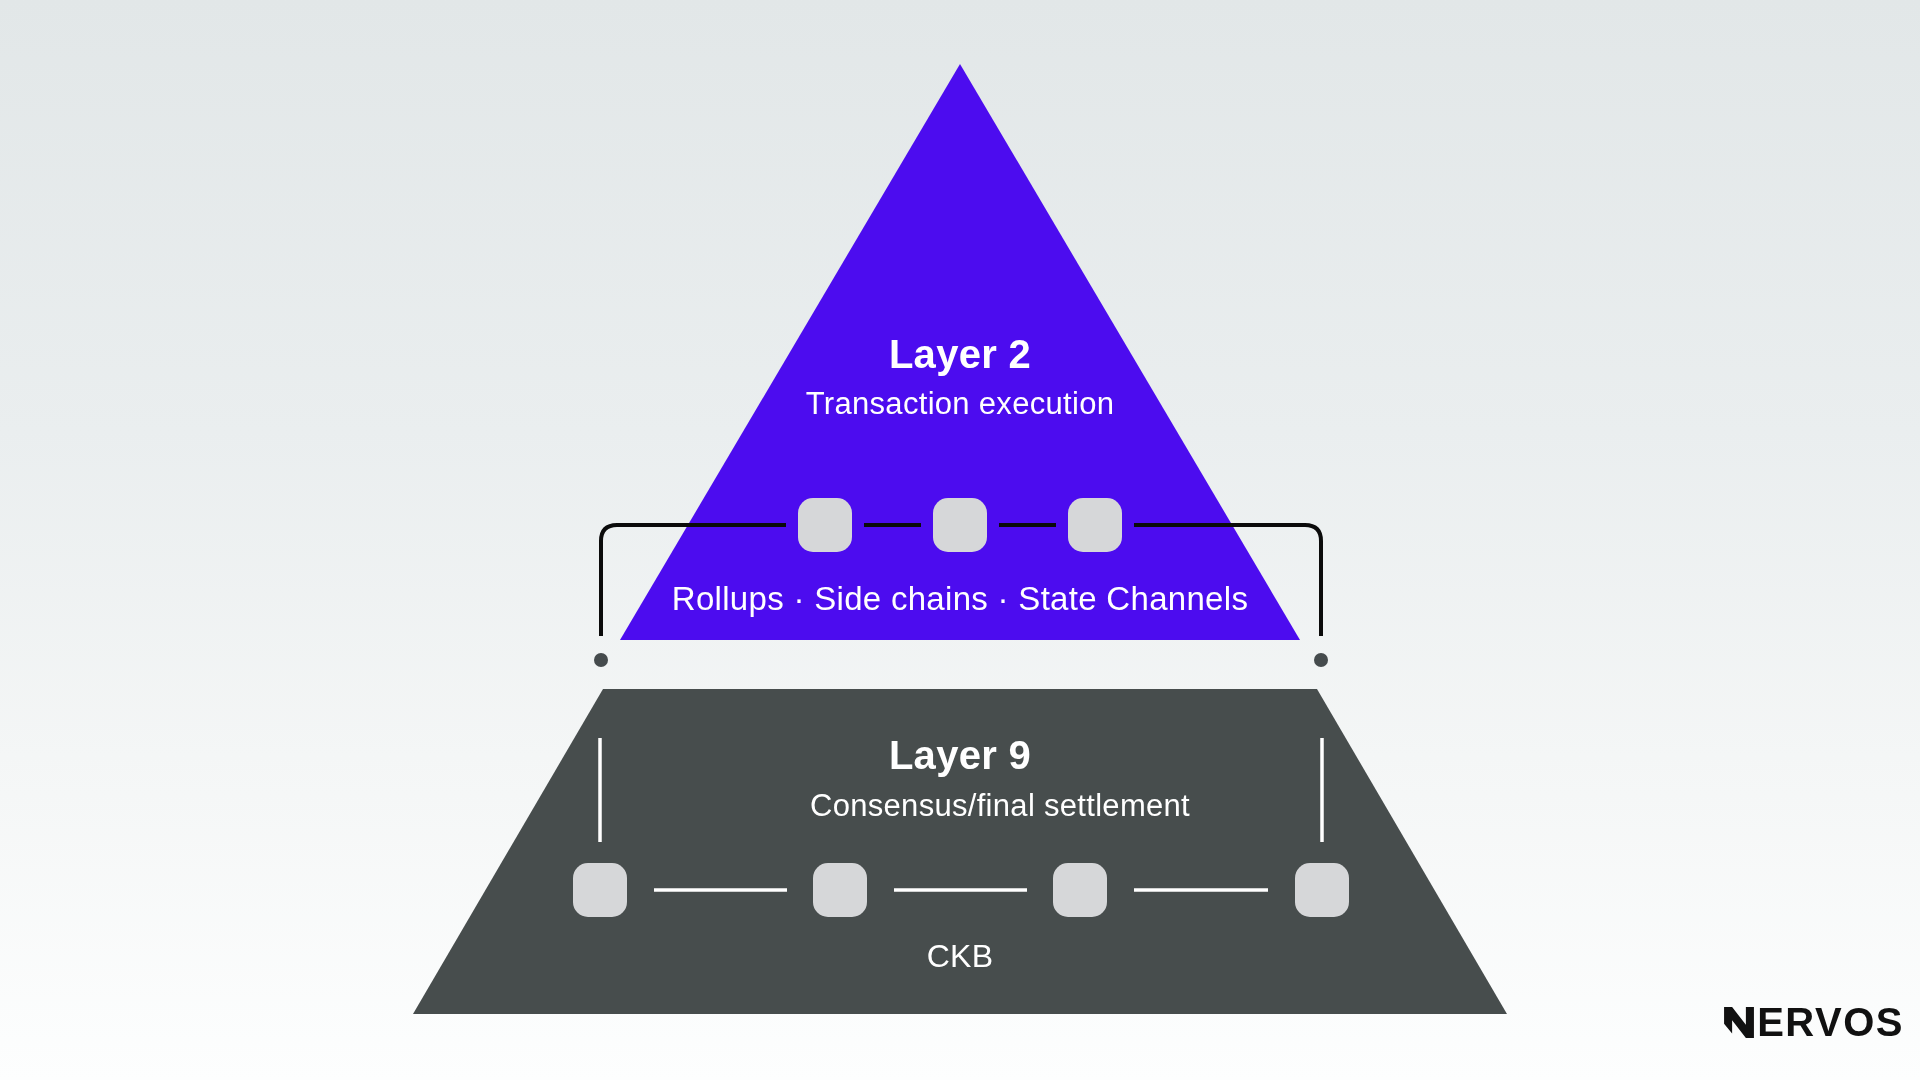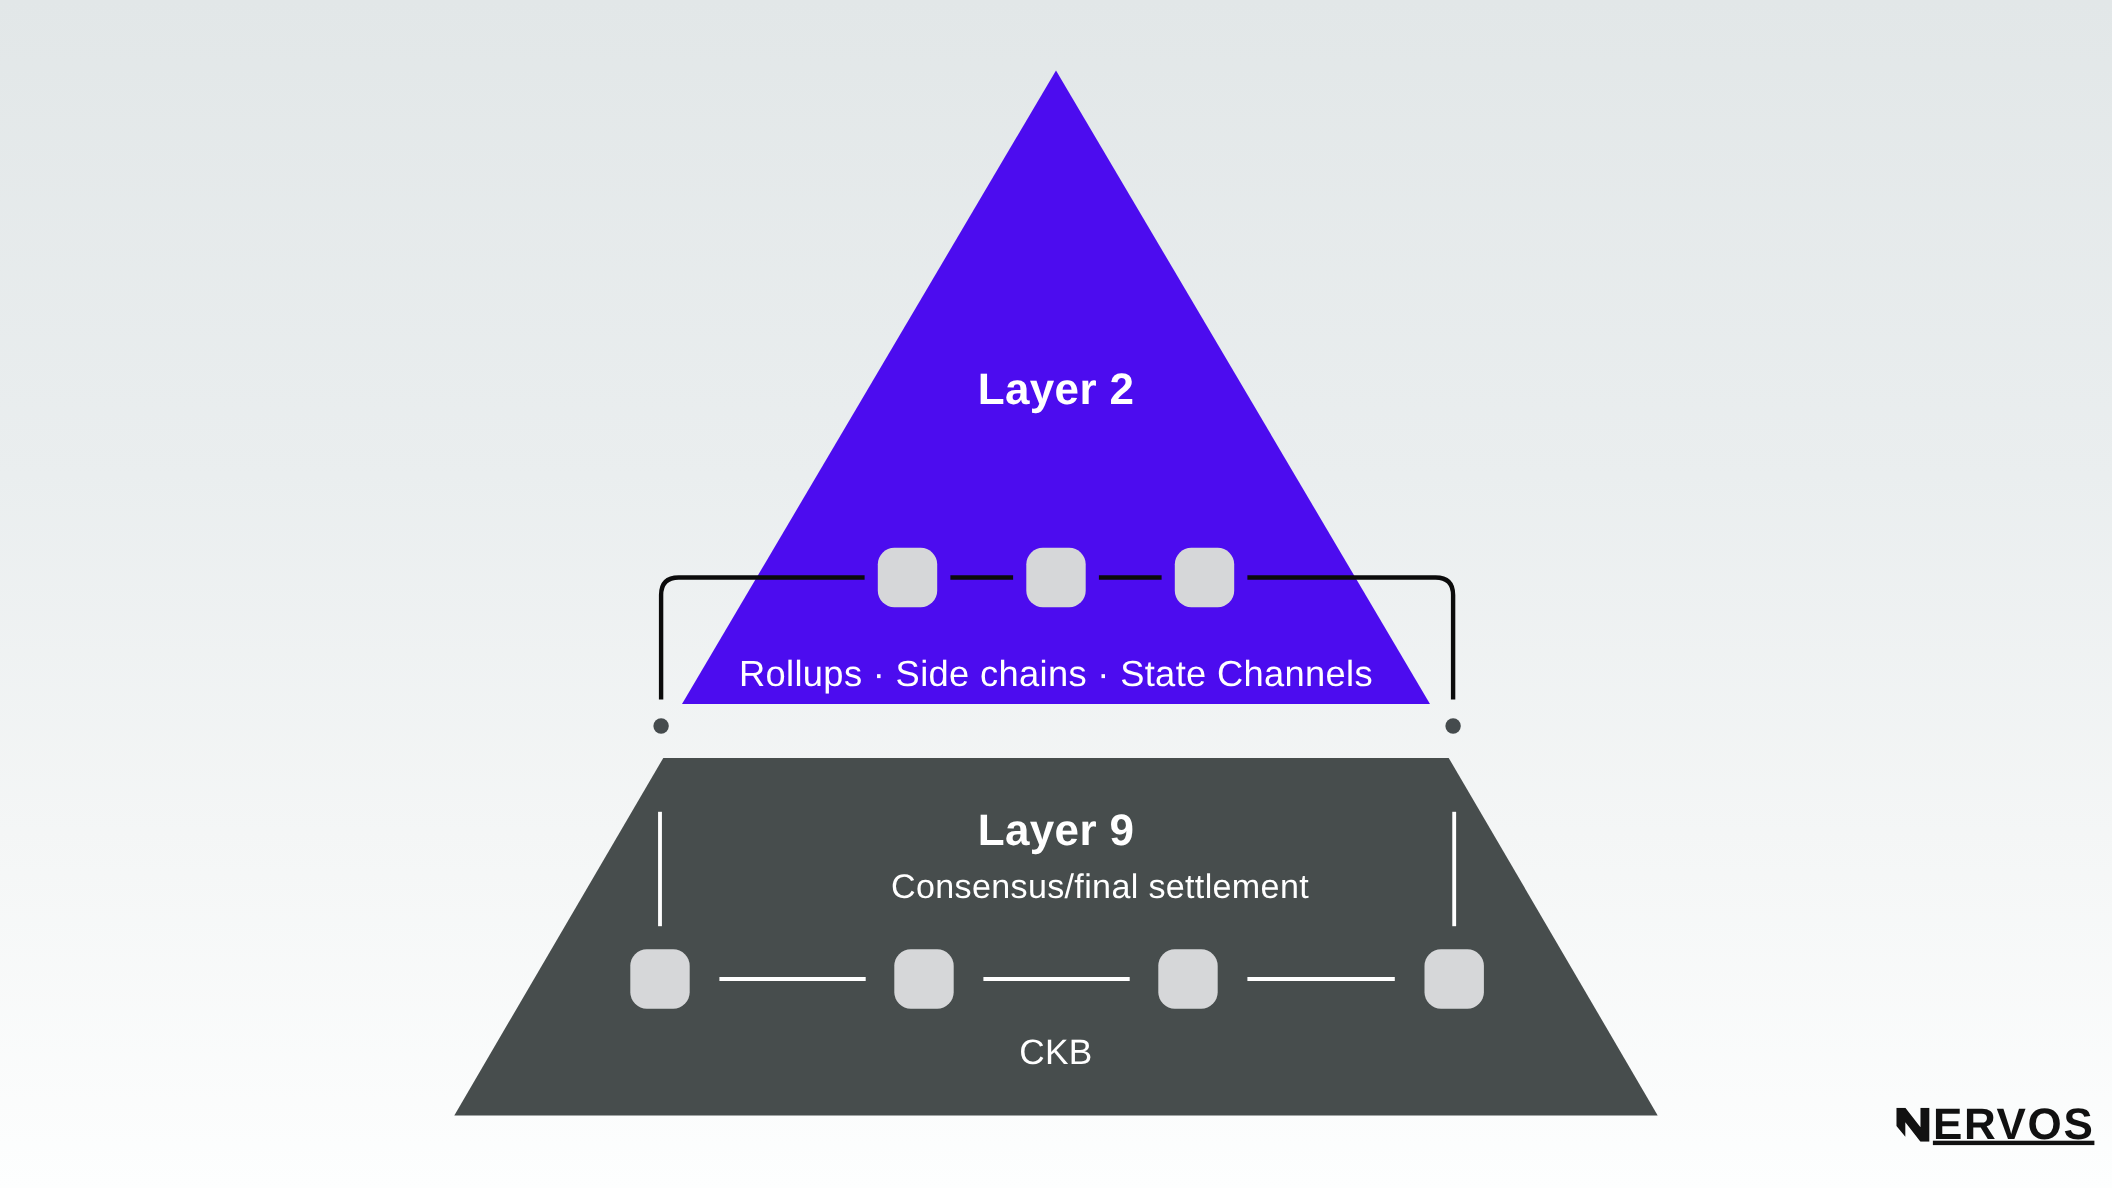--- a/index.html
+++ b/index.html
@@ -27,21 +27,21 @@
     left: 0;
     width: 1920px;
     text-align: center;
     color: #FFFFFF;
     line-height: 1;
     letter-spacing: 0.3px;
     white-space: nowrap;
   }
   .title-text   { font-size: 40px; font-weight: 700; }
   .sub-text     { font-size: 31px; font-weight: 400; }
-  .service-text { font-size: 33px; font-weight: 400; margin-top: 14px; }
+  .service-text { font-size: 33px; font-weight: 400; }
   .ckb-text     { font-size: 32px; font-weight: 400; }
 
   .t-l2-title    { top: 334px; }
   .t-l2-sub      { top: 388px; }
   .t-l2-services { top: 582px; }
   .t-l1-title    { top: 735px; }
   .t-l1-sub      { top: 790px; margin-left: 40px; }
   .t-ckb         { top: 940px; }
 
   .logo {
@@ -51,21 +51,20 @@
     display: flex;
     align-items: center;
     gap: 1px;
     color: #111111;
   }
   .logo .wordmark {
     font-size: 40px;
     font-weight: 700;
     letter-spacing: 1.5px;
     line-height: 1;
-    text-decoration: underline;
   }
   .logo svg { display: block; }
 
   .connector-dark  { stroke: #0B0B0B; stroke-width: 4;   fill: none; }
   .connector-light { stroke: #FFFFFF; stroke-width: 3.5; fill: none; }
 </style>
 </head>
 <body>
 
 <div class="canvas">
@@ -94,20 +93,21 @@
     <path class="connector-light" d="M894,890 H1027"></path>
     <path class="connector-light" d="M1134,890 H1268"></path>
 
     <rect x="573" y="863" width="54" height="54" rx="15" fill="#D6D7D9"></rect>
     <rect x="813" y="863" width="54" height="54" rx="15" fill="#D6D7D9"></rect>
     <rect x="1053" y="863" width="54" height="54" rx="15" fill="#D6D7D9"></rect>
     <rect x="1295" y="863" width="54" height="54" rx="15" fill="#D6D7D9"></rect>
   </svg>
 
   <div class="label title-text t-l2-title">Layer 2</div>
+  <div class="label sub-text t-l2-sub">Transaction execution</div>
   <div class="label service-text t-l2-services">Rollups · Side chains · State Channels</div>
 
   <div class="label title-text t-l1-title">Layer 9</div>
   <div class="label sub-text t-l1-sub">Consensus/final settlement</div>
   <div class="label ckb-text t-ckb">CKB</div>
 
   <div class="logo" title="NERVOS">
     <svg width="34" height="31" viewBox="0 0 52 54">
       <polygon points="0,0 14,0 38,31 38,0 52,0 52,54 38,54 14,23 14,46 0,29" fill="#111111"></polygon>
     </svg>

